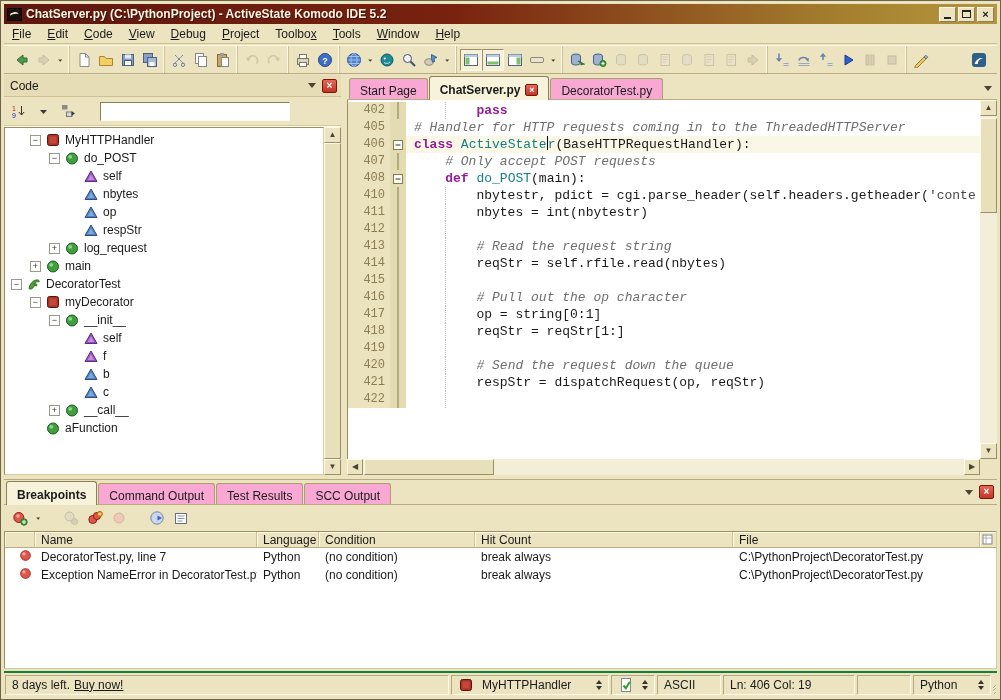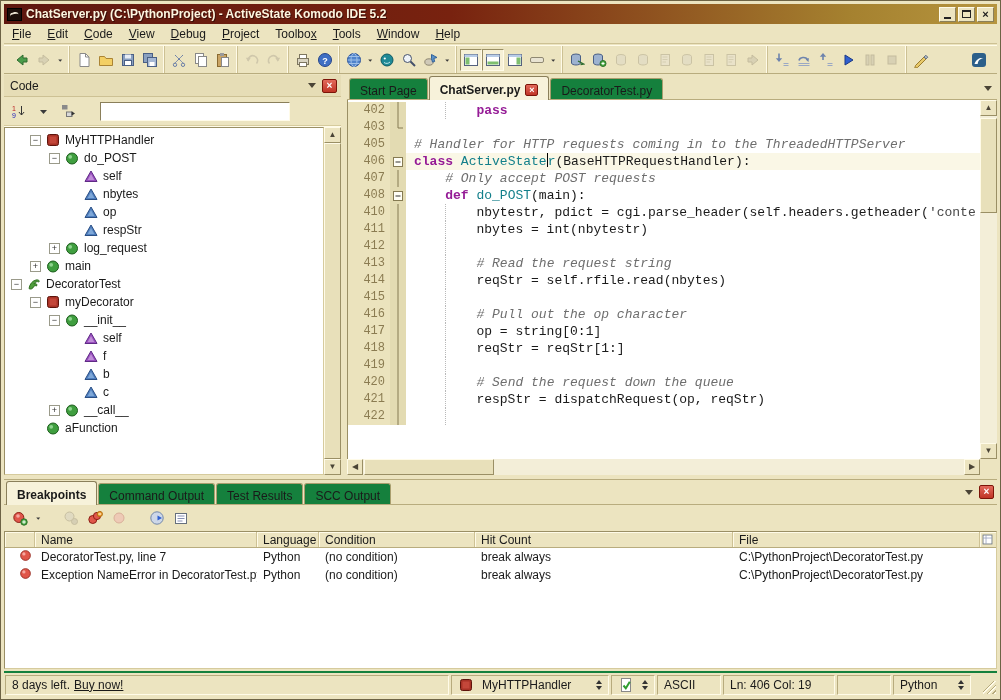--- a/index.html
+++ b/index.html
@@ -83,21 +83,21 @@
     border:1px solid; border-color:#fffbe8 #9a8f65 #9a8f65 #fffbe8; }
 
   
   #v-splitter { position:absolute; left:337px; top:0; width:6px; height:100%; }
 
   
   #editor-pane { position:absolute; left:343px; top:0; right:0; height:100%;
     display:flex; flex-direction:column; }
   #tabbar { height:25px; display:flex; align-items:flex-end; padding-left:2px; position:relative;
     border-bottom:1px solid #b8ac7e; flex:0 0 auto;}
-  .etab { height:21px; margin-right:1px; padding:3px 10px 0; background:#15803d;
+  .etab { height:21px; margin-right:1px; padding:3px 10px 0; background:#f9a8d4;
     border:1px solid #a99e6e; border-bottom:none; border-radius:3px 3px 0 0;
     display:flex; align-items:center; gap:5px; }
   .etab.active { height:24px; background:#f7f2da; font-weight:bold; margin-bottom:-1px;
     border-color:#8a7f5a; }
   .tab-x { width:13px; height:12px; border-radius:2px; background:linear-gradient(#e2695b,#c03526);
     border:1px solid #7c1408; color:#fff; font-weight:bold; font-size:9px; line-height:10px; text-align:center;}
   #tab-overflow { position:absolute; right:2px; bottom:4px; }
   #editor-body { position:relative; flex:1; }
   #code-scroll-v { position:absolute; right:0; top:0; bottom:16px; width:17px; background:#f3eed8; }
   #code-area { position:absolute; left:0; top:0; right:17px; bottom:16px; background:#fff; overflow:hidden;
@@ -154,21 +154,21 @@
 
   
   #statusbar { position:absolute; left:3px; bottom:3px; right:3px; height:25px;
     border-top:2px solid #15803d; display:flex; align-items:center; padding:2px 1px; gap:2px;}
   .seg { height:20px; border:1px solid; border-color:#b7ab7d #fffbe8 #fffbe8 #b7ab7d;
     display:flex; align-items:center; padding:0 6px; gap:4px; white-space:nowrap; overflow:hidden;}
   #seg-trial { width:444px; flex:0 0 auto;}
   #seg-symbol { width:158px; flex:0 0 auto;}
   #seg-check { width:44px; flex:0 0 auto; justify-content:center;}
   #seg-enc { width:64px; flex:0 0 auto;}
-  #seg-pos { width:112px; flex:0 0 auto;text-align:center;}
+  #seg-pos { width:132px; flex:0 0 auto;text-align:center;}
   #seg-blank { width:54px; flex:0 0 auto;}
   #seg-lang { width:78px; flex:0 0 auto;}
   a.buy { color:#1a1a1a; text-decoration:underline; }
   .spinner { margin-left:auto; display:flex; flex-direction:column; gap:2px; align-items:center;}
   .spinner i { display:block; border:3px solid transparent; }
   .spinner .up { border-bottom:4px solid #333; }
   .spinner .dn { border-top:4px solid #333; }
   #grip { width:13px; height:13px; margin-left:auto; align-self:flex-end;
     background:linear-gradient(135deg,transparent 40%,#b7ab7d 40%,#b7ab7d 45%,#fffbe8 45%,#fffbe8 52%,transparent 52%,transparent 62%,#b7ab7d 62%,#b7ab7d 67%,#fffbe8 67%,#fffbe8 74%,transparent 74%,transparent 84%,#b7ab7d 84%,#b7ab7d 89%,#fffbe8 89%);}
 </style>
@@ -715,27 +715,20 @@
         </div>
       <div id="editor-body">
         <div id="code-area">
           <div id="code-lines">
               <div class="cl">
                 <span class="cl-num">402</span>
                 <span class="cl-fold"><svg width="16" height="17">
                     <path d="M8 0v17" stroke="#857a52"></path>
                   </svg></span>
                 <span class="cl-code"><span class="guide"></span><span class="tok-plain">        </span><span class="tok-kw">pass</span></span>
-              </div>
-              <div class="cl">
-                <span class="cl-num">403</span>
-                <span class="cl-fold"><svg width="16" height="17">
-                    <path d="M8 0v9h5" fill="none" stroke="#857a52"></path>
-                  </svg></span>
-                <span class="cl-code"></span>
               </div>
               <div class="cl">
                 <span class="cl-num">405</span>
                 <span class="cl-fold"></span>
                 <span class="cl-code"><span class="tok-com"># Handler for HTTP requests coming in to the ThreadedHTTPServer</span></span>
               </div>
               <div class="cl current">
                 <span class="cl-num">406</span>
                 <span class="cl-fold"><svg width="16" height="17">
                     <rect x="3.5" y="4.5" width="9" height="9" fill="#fffef5" stroke="#857a52"></rect>

